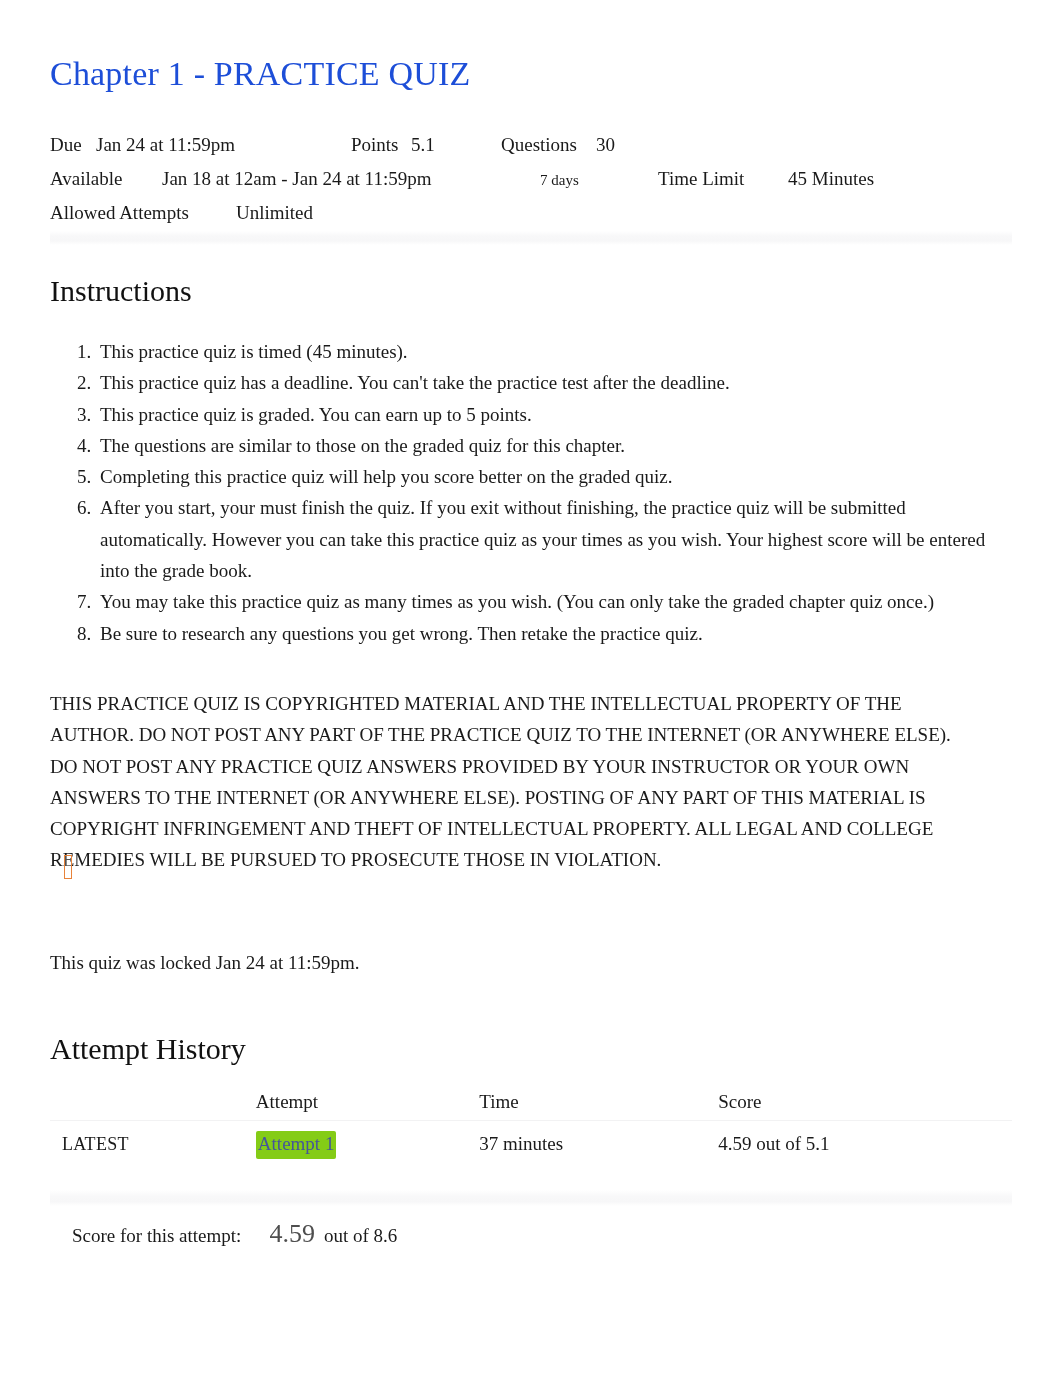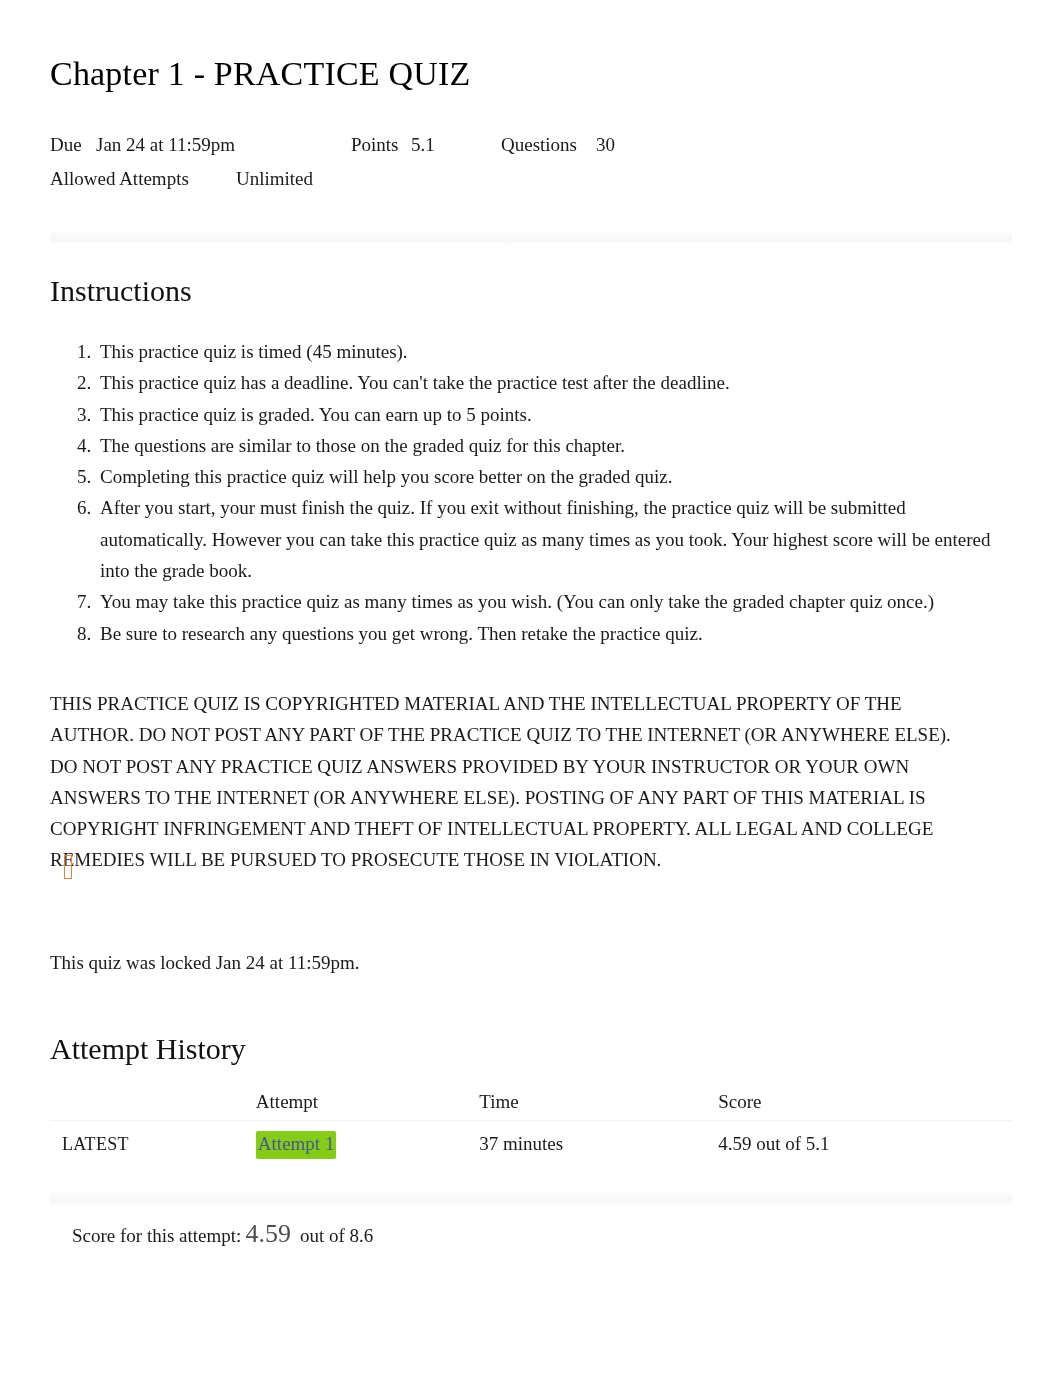--- a/index.html
+++ b/index.html
@@ -27,21 +27,21 @@
 
   
   .quiz-title {
     position: absolute;
     left: 50px;
     top: 52px;
     font-size: 34px;
     font-weight: normal;
     line-height: 44px;
     letter-spacing: 0.2px;
-    color: #000000;
+    color: #1d4ed8;
     margin: 0;
     white-space: nowrap;
   }
 
   
   .meta-block {
     position: absolute;
     left: 50px;
     top: 128px;
     width: 962px;
@@ -217,21 +217,21 @@
     display: flex;
     align-items: baseline;
     font-size: 19px;
     line-height: 31px;
     white-space: nowrap;
   }
   .score-label { }
   .score-value {
     font-size: 26px;
     color: #4e4e4e;
-    margin: 0 9px 0 4px;
+    margin: 0 9px 0 28px;
     line-height: 31px;
   }
   .score-outof { }
   .submitted-line,
   .duration-line {
     font-size: 19px;
     line-height: 31px;
     white-space: nowrap;
   }
 </style>
@@ -246,39 +246,46 @@
 
     <div class="meta-row">
       <span class="meta-cell meta-label c-due-label">Due</span>
       <span class="meta-cell meta-value c-due-value">Jan 24 at 11:59pm</span>
       <span class="meta-cell meta-label c-points-lbl">Points</span>
       <span class="meta-cell meta-value c-points-val">5.1</span>
       <span class="meta-cell meta-label c-quest-lbl">Questions</span>
       <span class="meta-cell meta-value c-quest-val">30</span>
     </div>
 
+    <div class="meta-row">
+      <span class="meta-cell meta-label c-avail-label">Available</span>
+      <span class="meta-cell meta-value c-avail-value">Jan 18 at 12am - Jan 24 at 11:59pm</span>
+      <span class="meta-cell c-days">7 days</span>
+      <span class="meta-cell meta-label c-tl-lbl">Time Limit</span>
+      <span class="meta-cell meta-value c-tl-val">45 Minutes</span>
+    </div>
 
     <div class="meta-row">
       <span class="meta-cell meta-label c-att-label">Allowed Attempts</span>
       <span class="meta-cell meta-value c-att-value">Unlimited</span>
     </div>
 
   </div>
 
   <div class="meta-divider"></div>
 
   <h2 class="section-heading" id="instructions-heading">Instructions</h2>
 
   <ol class="instructions-list">
     <li>This practice quiz is timed (45 minutes).</li>
     <li>This practice quiz has a deadline. You can't take the practice test after the deadline.</li>
     <li>This practice quiz is graded. You can earn up to 5 points.</li>
     <li>The questions are similar to those on the graded quiz for this chapter.</li>
     <li>Completing this practice quiz will help you score better on the graded quiz.</li>
-    <li>After you start, your must finish the quiz. If you exit without finishing, the practice quiz will be submitted automatically. However you can take this practice quiz as many times as you took. Your highest score will be entered into the grade book.</li>
+    <li>After you start, your must finish the quiz. If you exit without finishing, the practice quiz will be submitted automatically. However you can take this practice quiz as your times as you wish. Your highest score will be entered into the grade book.</li>
     <li>You may take this practice quiz as many times as you wish. (You can only take the graded chapter quiz once.)</li>
     <li>Be sure to research any questions you get wrong. Then retake the practice quiz.</li>
   </ol>
 
   <p class="copyright-para">THIS PRACTICE QUIZ IS COPYRIGHTED MATERIAL AND THE INTELLECTUAL PROPERTY OF THE AUTHOR. DO NOT POST ANY PART OF THE PRACTICE QUIZ TO THE INTERNET (OR ANYWHERE ELSE). DO NOT POST ANY PRACTICE QUIZ ANSWERS PROVIDED BY YOUR INSTRUCTOR OR YOUR OWN ANSWERS TO THE INTERNET (OR ANYWHERE ELSE). POSTING OF ANY PART OF THIS MATERIAL IS COPYRIGHT INFRINGEMENT AND THEFT OF INTELLECTUAL PROPERTY. ALL LEGAL AND COLLEGE REMEDIES WILL BE PURSUED TO PROSECUTE THOSE IN VIOLATION.</p>
 
   <div class="cursor-artifact"></div>
 
   <p class="locked-notice">This quiz was locked Jan 24 at 11:59pm.</p>
 

